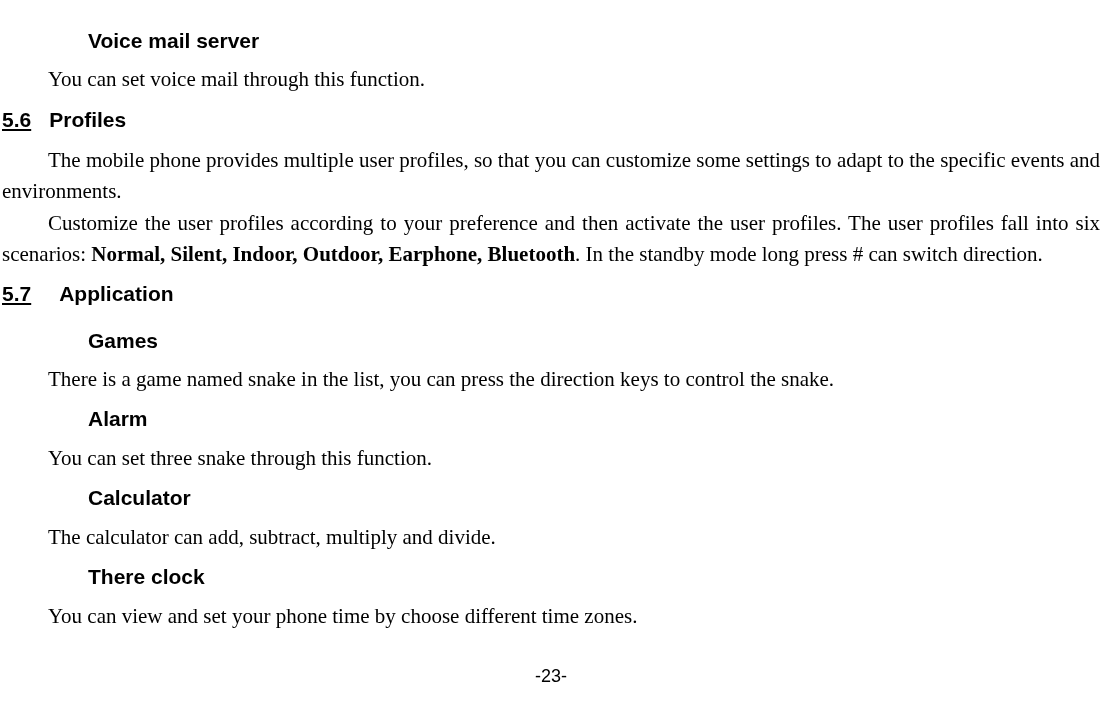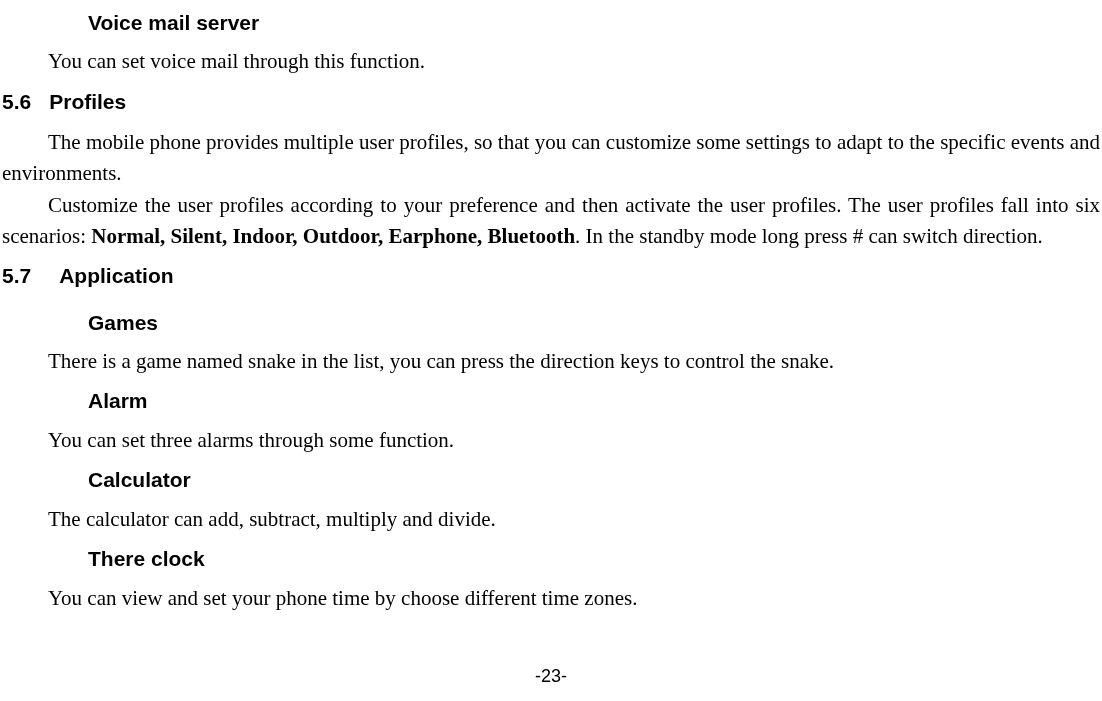--- a/index.html
+++ b/index.html
@@ -9,32 +9,32 @@
     font-size: 21px;
     color: #000;
     line-height: 1.45;
     padding: 8px 2px 0 2px;
   }
   .heading-sub {
     font-family: Arial, Helvetica, sans-serif;
     font-weight: bold;
     font-size: 21px;
     margin-left: 86px;
-    margin-top: 0;
+    margin-top: 18px;
     margin-bottom: 8px;
   }
   .heading-num {
     font-family: Arial, Helvetica, sans-serif;
     font-weight: bold;
     font-size: 21px;
     margin-left: 0px;
     margin-top: 10px;
     margin-bottom: 10px;
   }
-  .h-num { display: inline-block; margin-right: 18px; }
+  .h-num { display: inline-block; margin-right: 18px; text-decoration: underline; }
   .para-indent {
     text-indent: 46px;
     margin-bottom: 2px;
     text-align: justify;
   }
   .para-indent-justify {
     text-align: justify;
   }
   .bold-inline { font-weight: bold; margin-top: 27px; }
   .page-num {
@@ -62,21 +62,21 @@
 </p>
 
 <div class="heading-num">
   <span class="h-num">5.7</span><span style="margin-left:10px">Application</span>
 </div>
 
 <div class="heading-sub" style="margin-top:16px">Games</div>
 <p class="para-indent">There is a game named snake in the list, you can press the direction keys to control the snake.</p>
 
 <div class="heading-sub" style="margin-top:10px">Alarm</div>
-<p class="para-indent">You can set three alarms through some function.</p>
+<p class="para-indent">You can set three snake through this function.</p>
 
 <div class="heading-sub" style="margin-top:10px">Calculator</div>
 <p class="para-indent">The calculator can add, subtract, multiply and divide.</p>
 
 <div class="heading-sub" style="margin-top:10px">There clock</div>
 <p class="para-indent">You can view and set your phone time by choose different time zones.</p>
 
 <div class="page-num">-23-</div>
 
 </body></html>

